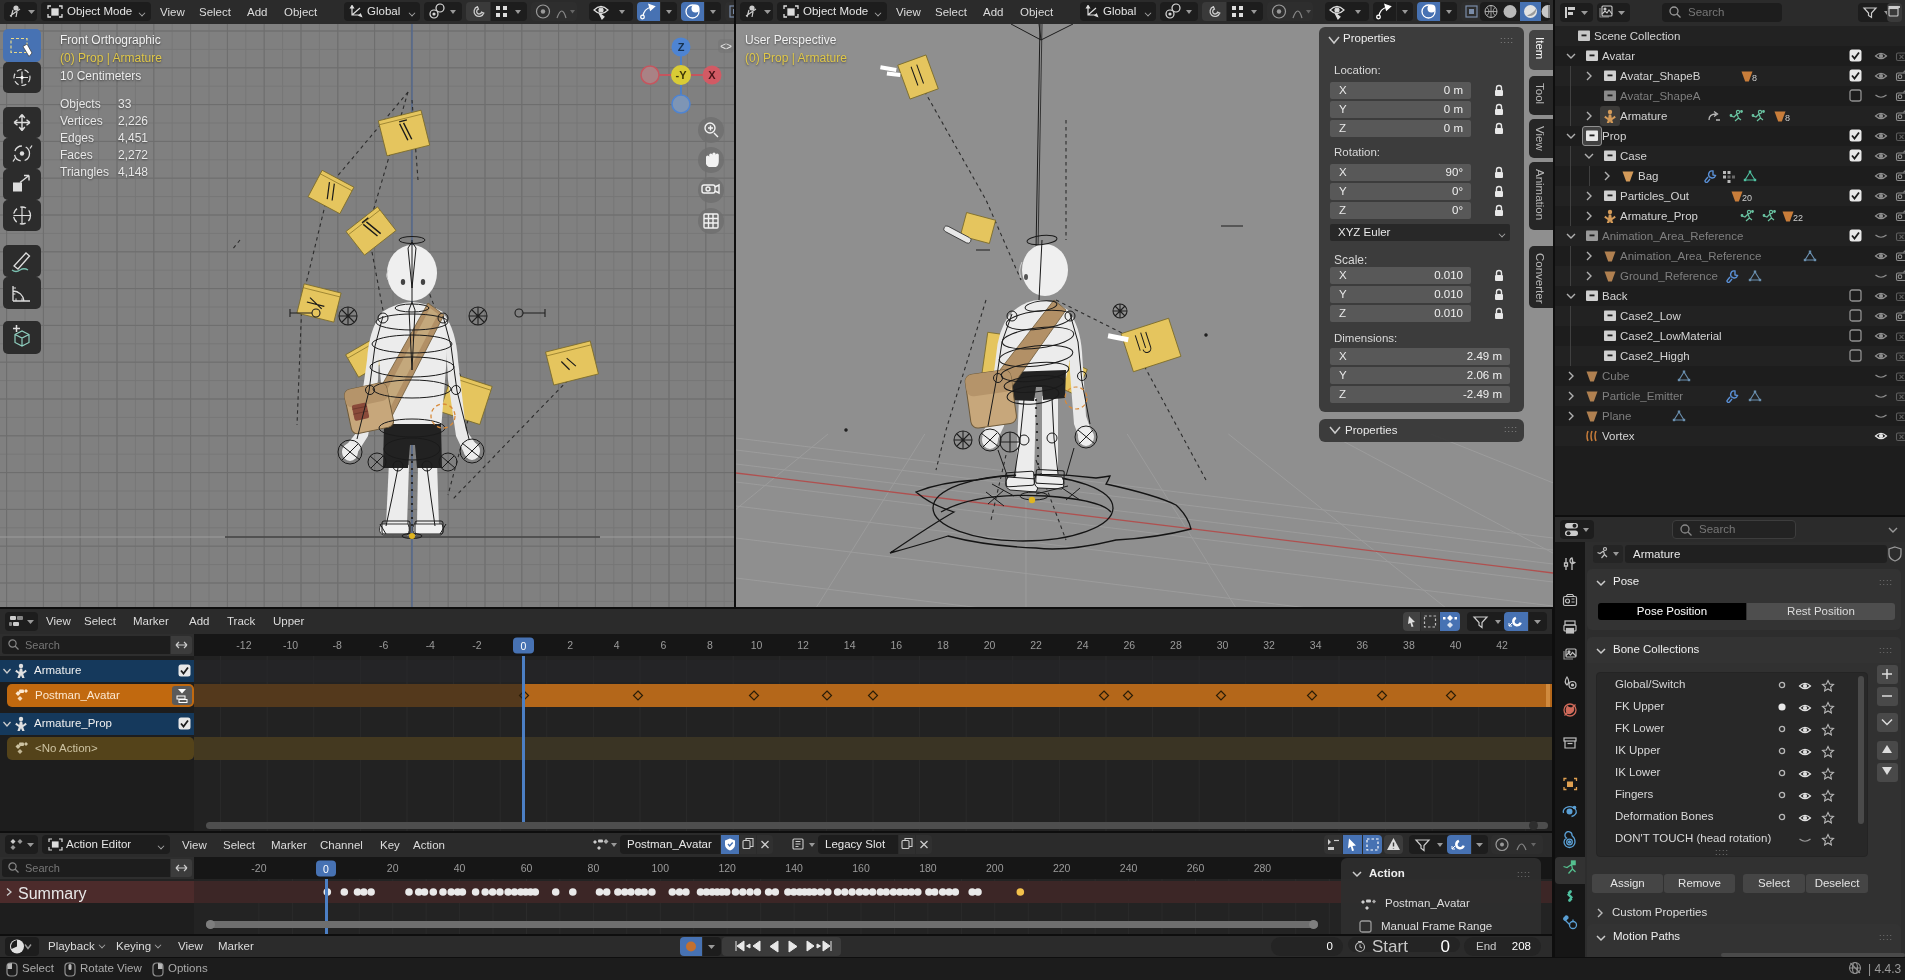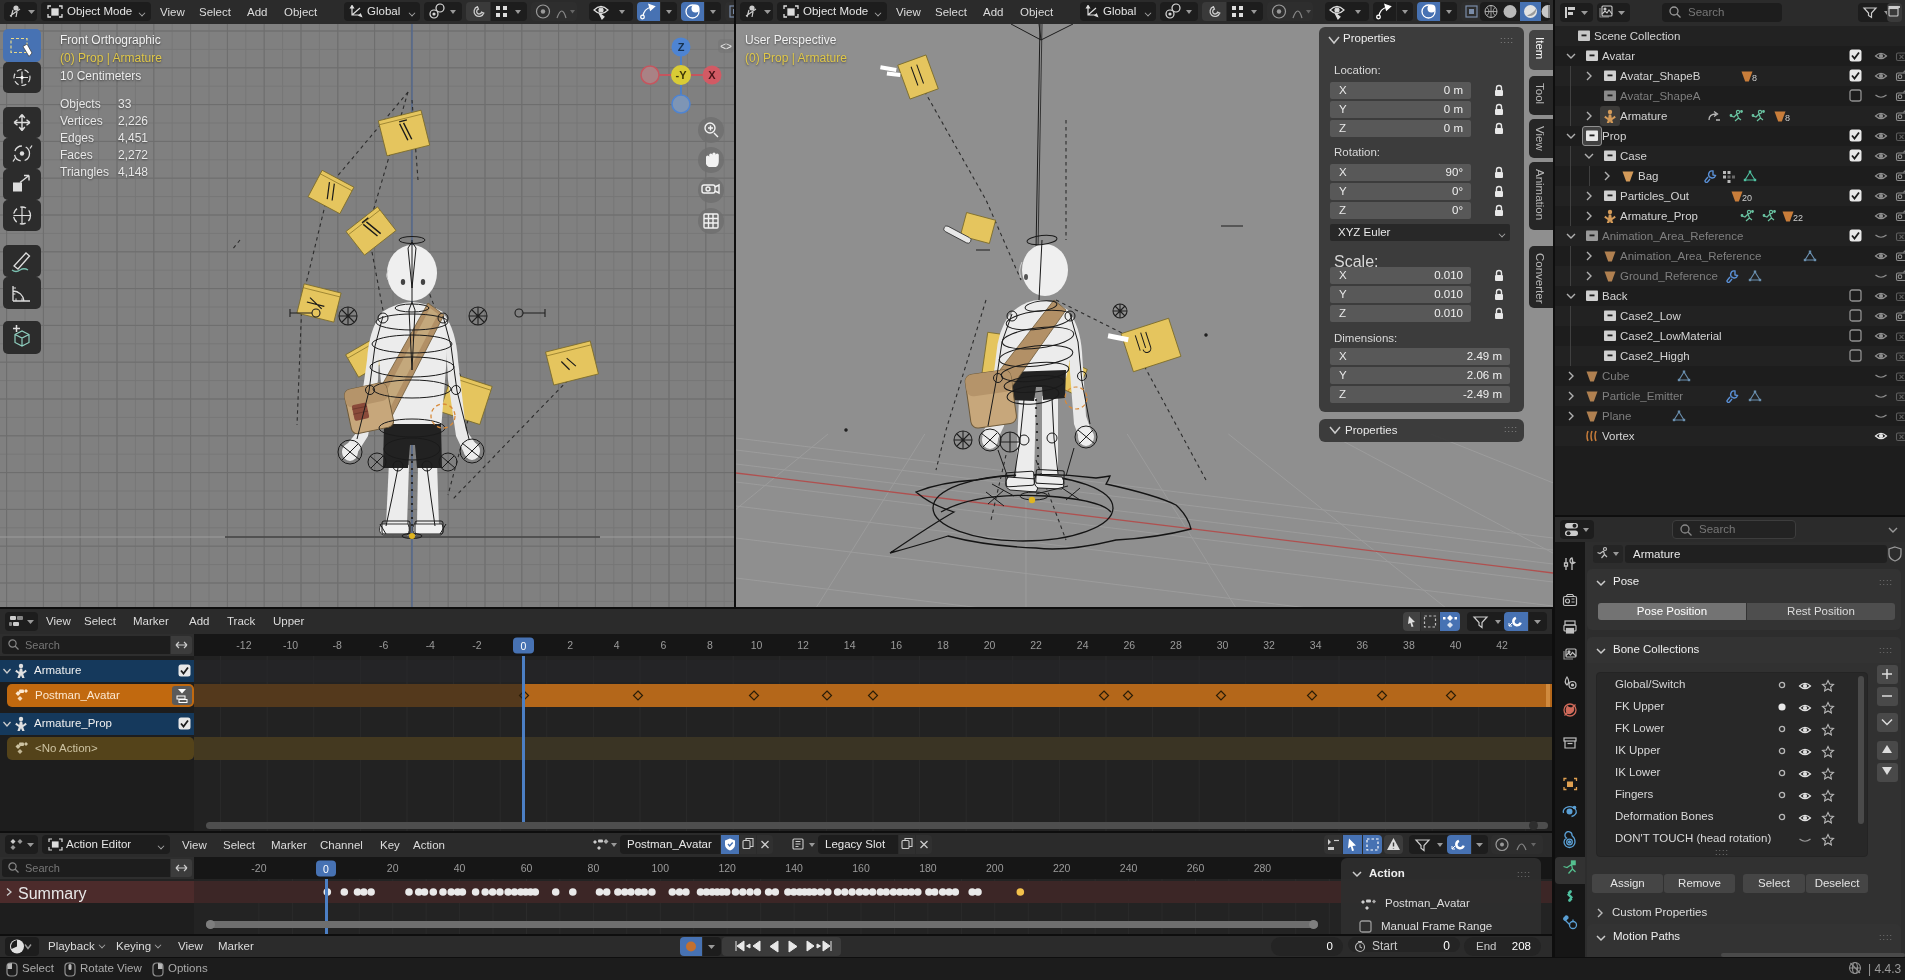--- a/index.html
+++ b/index.html
@@ -775,21 +775,21 @@
       <svg width="12" height="14" style="left:757px;top:185px">
         <rect x="2" y="6" width="8" height="6" rx="1" fill="#e8e8e8"></rect>
         <path d="M3.5 6 V4 a2.5 2.5 0 0 1 5 0 V6" stroke="#e8e8e8" stroke-width="1.4" fill="none"></path>
       </svg>
       <div style="position: absolute; left: 594px; top: 202px; width: 141px; height: 17px; background: rgb(88, 88, 88); border-radius: 2px; color: rgb(240, 240, 240); font-size: 11.5px; line-height: 17px;"><span style="margin-left:9px;color:#e8e8e8">Z</span><span style="position:absolute;right:8px">0°</span></div>
       <svg width="12" height="14" style="left:757px;top:204px">
         <rect x="2" y="6" width="8" height="6" rx="1" fill="#e8e8e8"></rect>
         <path d="M3.5 6 V4 a2.5 2.5 0 0 1 5 0 V6" stroke="#e8e8e8" stroke-width="1.4" fill="none"></path>
       </svg>
       <div style="position: absolute; left: 594px; top: 224px; width: 180px; height: 17px; background: rgb(40, 40, 40); border-radius: 2px; color: rgb(232, 232, 232); font-size: 11.5px; line-height: 17px;"><span style="margin-left:8px">XYZ Euler</span><span class="chev" style="position:absolute;right:5px;top:7px"></span></div>
-      <div style="position: absolute; left: 598px; top: 253px; color: rgb(216, 216, 216); font-size: 16px;">Scale:</div>
+      <div style="position: absolute; left: 598px; top: 253px; color: rgb(216, 216, 216); font-size: 12px;">Scale:</div>
       <div style="position: absolute; left: 594px; top: 267px; width: 141px; height: 17px; background: rgb(88, 88, 88); border-radius: 2px; color: rgb(240, 240, 240); font-size: 11.5px; line-height: 17px;"><span style="margin-left:9px;color:#e8e8e8">X</span><span style="position:absolute;right:8px">0.010</span></div>
       <svg width="12" height="14" style="left:757px;top:269px">
         <rect x="2" y="6" width="8" height="6" rx="1" fill="#e8e8e8"></rect>
         <path d="M3.5 6 V4 a2.5 2.5 0 0 1 5 0 V6" stroke="#e8e8e8" stroke-width="1.4" fill="none"></path>
       </svg>
       <div style="position: absolute; left: 594px; top: 286px; width: 141px; height: 17px; background: rgb(88, 88, 88); border-radius: 2px; color: rgb(240, 240, 240); font-size: 11.5px; line-height: 17px;"><span style="margin-left:9px;color:#e8e8e8">Y</span><span style="position:absolute;right:8px">0.010</span></div>
       <svg width="12" height="14" style="left:757px;top:288px">
         <rect x="2" y="6" width="8" height="6" rx="1" fill="#e8e8e8"></rect>
         <path d="M3.5 6 V4 a2.5 2.5 0 0 1 5 0 V6" stroke="#e8e8e8" stroke-width="1.4" fill="none"></path>
       </svg>
@@ -1631,21 +1631,21 @@
       <path d="M8 2 L14 4 V9 Q14 14 8 16 Q2 14 2 9 V4z" fill="none" stroke="#999" stroke-width="1.3"></path>
     </svg>
     <div style="position: absolute; left: 32px; top: 52px; width: 314px; height: 27px; background: rgb(51, 51, 51); border-radius: 5px 5px 0px 0px;">
       <svg width="16" height="16" style="position:absolute;left:6px;top:6px">
         <path d="M4 6 l4 4 4-4" stroke="#ccc" stroke-width="1.5" fill="none"></path>
       </svg>
      <span style="position:absolute;left:26px;top:6px;color:#eee;font-size:11.5px;">Pose</span>
      <span style="position:absolute;right:8px;top:8px;color:#777;font-size:9px;letter-spacing:1px;">::::</span>
     </div>
     <div style="position: absolute; left: 32px; top: 79px; width: 314px; height: 34px; background: rgb(51, 51, 51); border-radius: 0px 0px 5px 5px;"></div>
-    <div style="position: absolute; left: 43px; top: 86px; width: 148px; height: 17px; background: #737373; border-radius: 3px 0px 0px 3px; color: rgb(255, 255, 255); font-size: 11.5px; line-height: 17px; text-align: center;">Pose Position</div>
+    <div style="position: absolute; left: 43px; top: 86px; width: 148px; height: 17px; background: #000000; border-radius: 3px 0px 0px 3px; color: rgb(255, 255, 255); font-size: 11.5px; line-height: 17px; text-align: center;">Pose Position</div>
     <div style="position: absolute; left: 192px; top: 86px; width: 148px; height: 17px; background: rgb(78, 78, 78); border-radius: 0px 3px 3px 0px; color: rgb(220, 220, 220); font-size: 11.5px; line-height: 17px; text-align: center;">Rest Position</div>
     <div style="position: absolute; left: 32px; top: 120px; width: 314px; height: 26px; background: rgb(51, 51, 51); border-radius: 5px 5px 0px 0px;">
       <svg width="16" height="16" style="position:absolute;left:6px;top:6px">
         <path d="M4 6 l4 4 4-4" stroke="#ccc" stroke-width="1.5" fill="none"></path>
       </svg>
      <span style="position:absolute;left:26px;top:6px;color:#eee;font-size:11.5px;">Bone Collections</span>
      <span style="position:absolute;right:8px;top:8px;color:#777;font-size:9px;letter-spacing:1px;">::::</span>
     </div>
     <div style="position: absolute; left: 32px; top: 146px; width: 314px; height: 294px; background: rgb(49, 49, 49);"></div>
     <div style="position: absolute; left: 41px; top: 155px; width: 272px; height: 185px; background: rgb(40, 40, 40); border: 1px solid rgb(36, 36, 36); border-radius: 4px;"></div>
@@ -2389,21 +2389,21 @@
       </g>
     </svg>
     <svg width="22" height="19" style="position:absolute;left:820px;top:1px">
       <g fill="#e8e8e8" stroke="#e8e8e8" stroke-width="1">
         <path d="M11 4 v10 M3 4 L10 9 l-7 5z"></path>
       </g>
     </svg>
     <div style="position: absolute; left: 1271px; top: 1px; width: 72px; height: 19px; background: rgb(36, 36, 36); border-radius: 9px; color: rgb(255, 255, 255); font-size: 11.5px; line-height: 19px;">
       <span style="position:absolute;right:10px">0</span>
     </div>
-    <div style="position: absolute; left: 1348px; top: 1px; width: 112px; height: 15px; background: rgb(36, 36, 36); border-radius: 9px; color: rgb(200, 200, 200); font-size: 12px; line-height: 19px;"><svg width="13" height="13" style="position:absolute;left:6px;top:3px">
+    <div style="position: absolute; left: 1348px; top: 1px; width: 112px; height: 15px; background: rgb(36, 36, 36); border-radius: 9px; color: rgb(200, 200, 200); font-size: 17px; line-height: 19px;"><svg width="13" height="13" style="position:absolute;left:6px;top:3px">
         <circle cx="6" cy="7" r="4.5" fill="none" stroke="#bbb" stroke-width="1.1"></circle>
         <path d="M6 4.5 V7 L8 8 M4 1.5 h4" stroke="#bbb" fill="none" stroke-width="1.1"></path>
       </svg>
      <span style="margin-left:24px">Start</span><span style="position:absolute;right:10px;color:#fff">0</span></div>
     <div style="position: absolute; left: 1464px; top: 1px; width: 77px; height: 19px; background: rgb(36, 36, 36); border-radius: 9px; color: rgb(200, 200, 200); font-size: 11.5px; line-height: 19px;"><span style="margin-left:12px">End</span><span style="position:absolute;right:10px;color:#fff">208</span></div>
   </div>
 
 <div class="region" id="status" style="left:0; top:958px; width:1905px; height:22px; background:#1c1c1c;">
   <div id="status-body"></div>
 <svg width="12" height="15" style="position:absolute;left:6px;top:4px">

